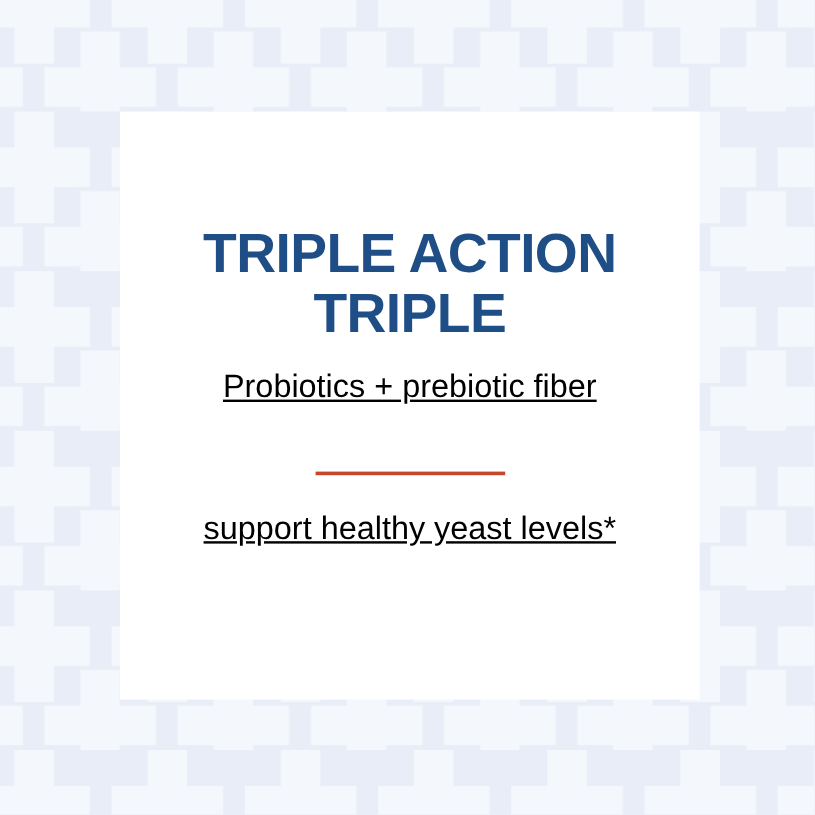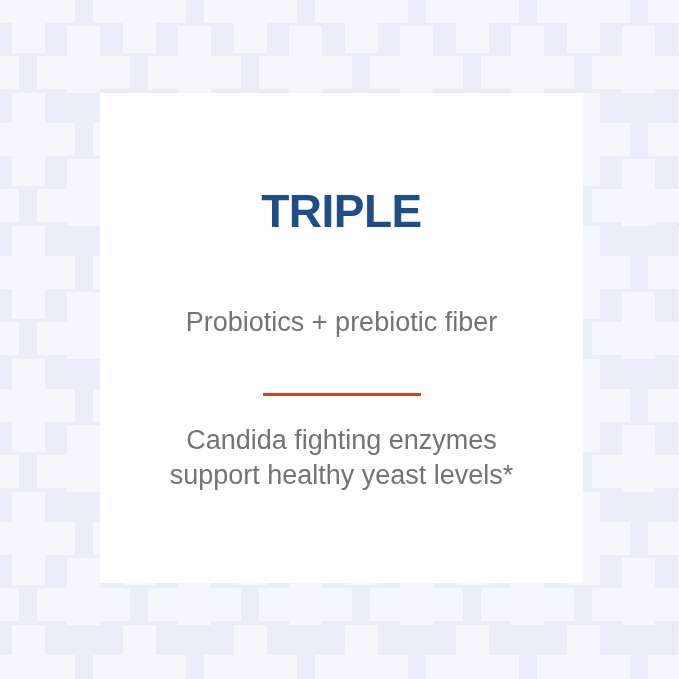--- a/index.html
+++ b/index.html
@@ -69,27 +69,28 @@
   .headline .line {
     display: block;
     white-space: nowrap;
   }
 
   
   .copy-block {
     position: absolute;
     left: 0;
     right: 0;
-    color: #737373;
+    color: #000000;
     font-family: "Liberation Sans", sans-serif;
     font-weight: normal;
     font-size: 27px;
     line-height: 35px;
     text-align: center;
     margin: 0;
+    text-decoration: underline;
   }
   .copy-block .line {
     display: block;
     white-space: nowrap;
   }
   .copy-top    { top: 212px; }
   .copy-bottom { top: 330px; }
 
   
   .divider-wrap {
@@ -124,32 +125,32 @@
       </pattern>
     </defs>
     <rect x="0" y="0" width="679" height="679" fill="#e8edf7"></rect>
     <rect x="0" y="0" width="679" height="679" fill="url(#crossTile)"></rect>
   </svg>
 
   <div class="card">
     <div class="card-inner">
 
       <h1 class="headline">
+        <span class="line">TRIPLE ACTION</span>
         <span class="line">TRIPLE</span>
       </h1>
 
       <p class="copy-block copy-top">
         <span class="line">Probiotics + prebiotic fiber</span>
       </p>
 
       <div class="divider-wrap">
         <span class="divider"></span>
       </div>
 
       <p class="copy-block copy-bottom">
-        <span class="line">Candida fighting enzymes</span>
         <span class="line">support healthy yeast levels*</span>
       </p>
 
     </div>
   </div>
 
 </div>
 
 </body></html>

